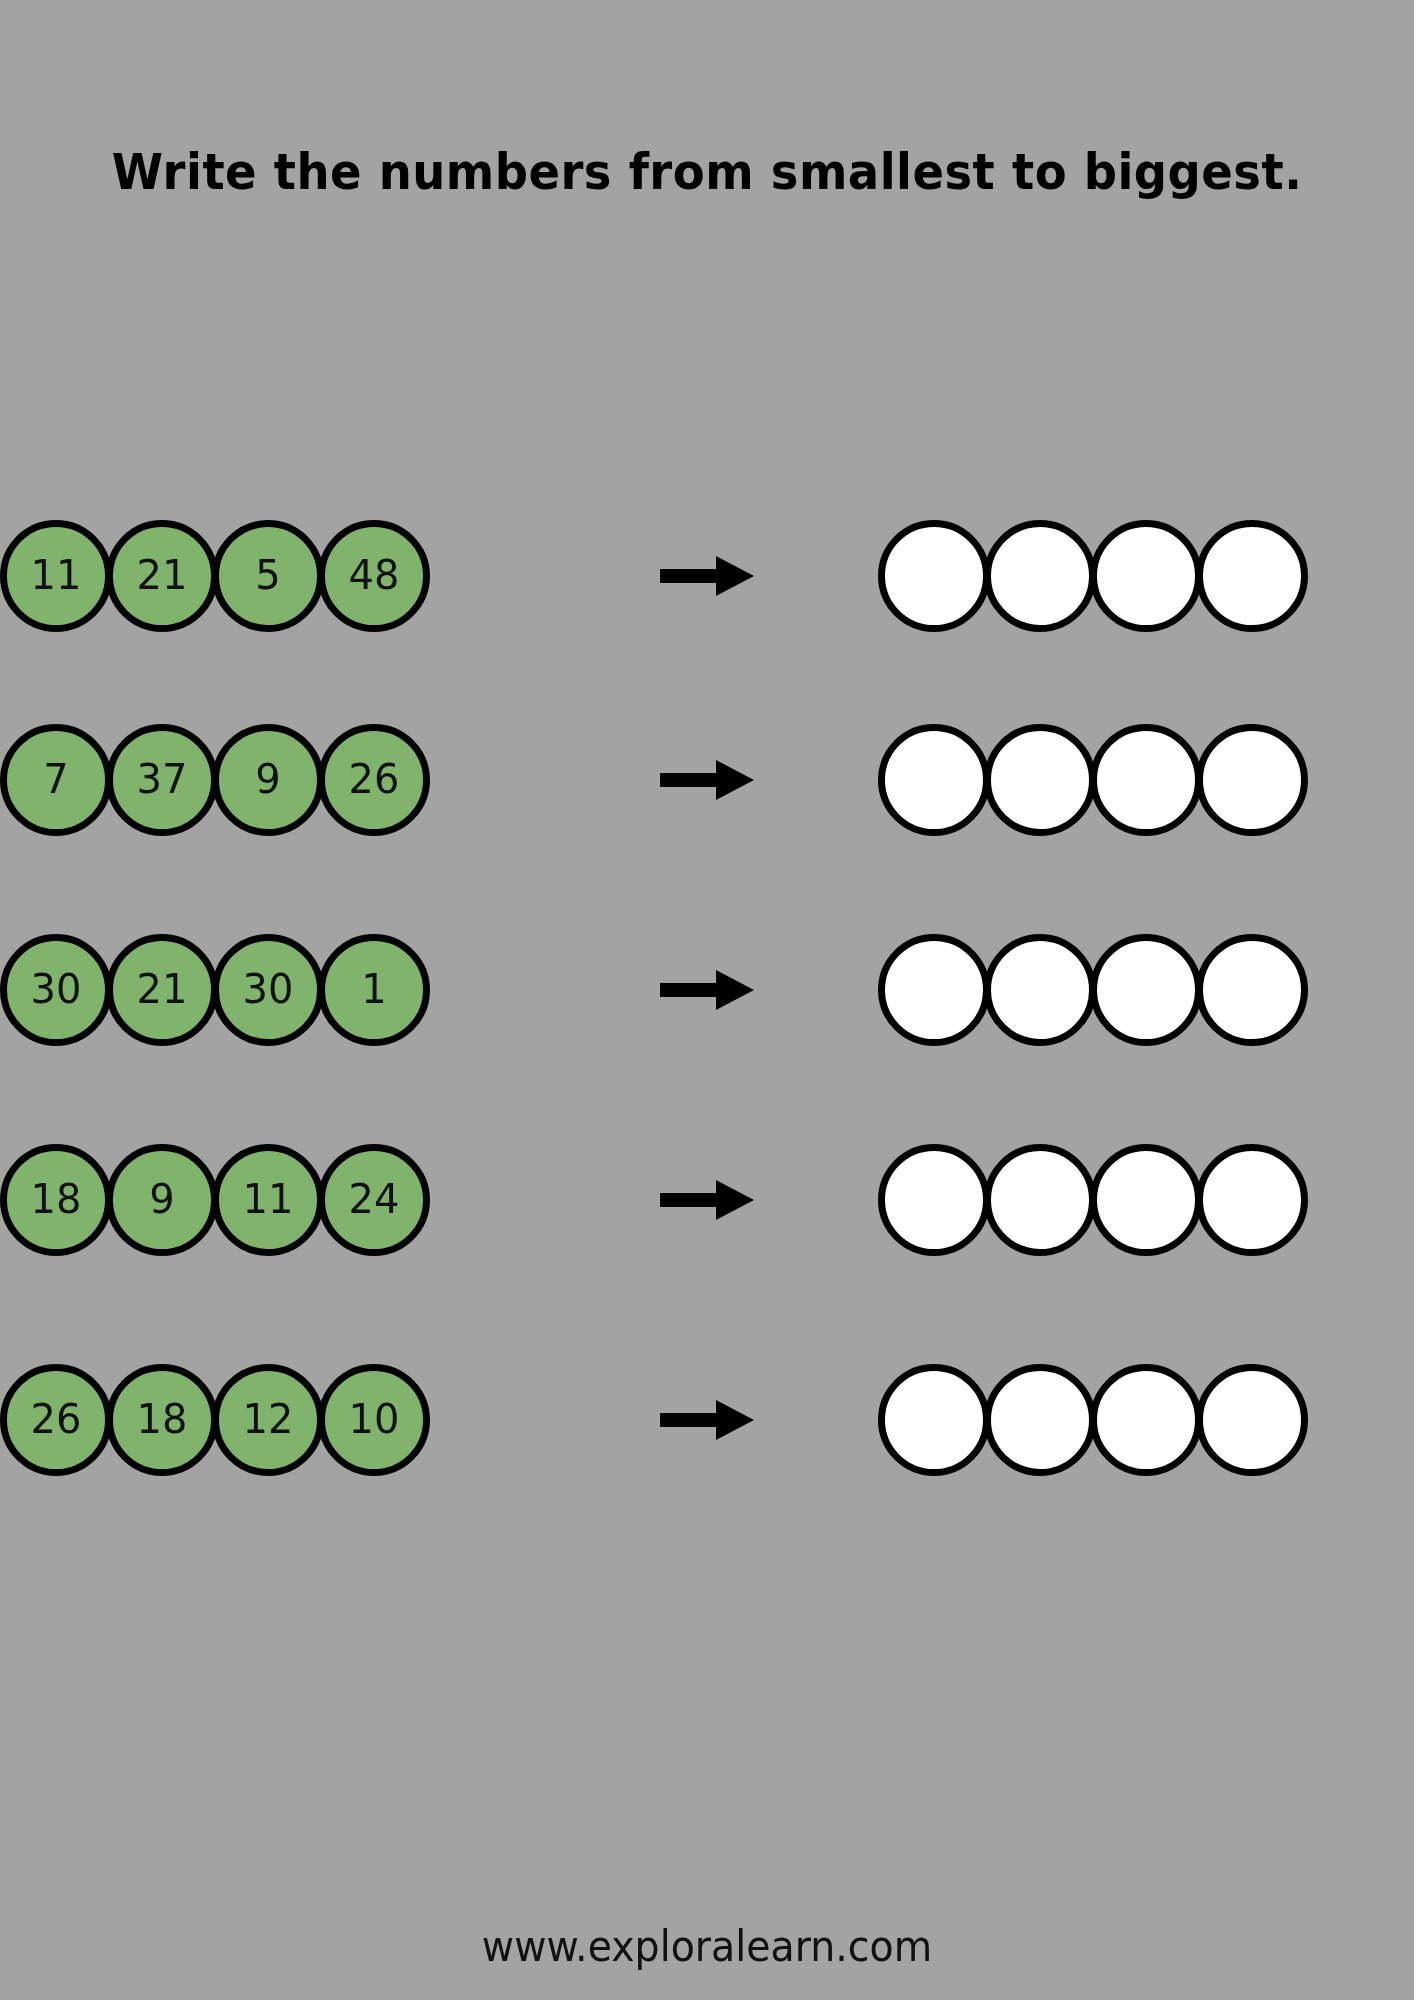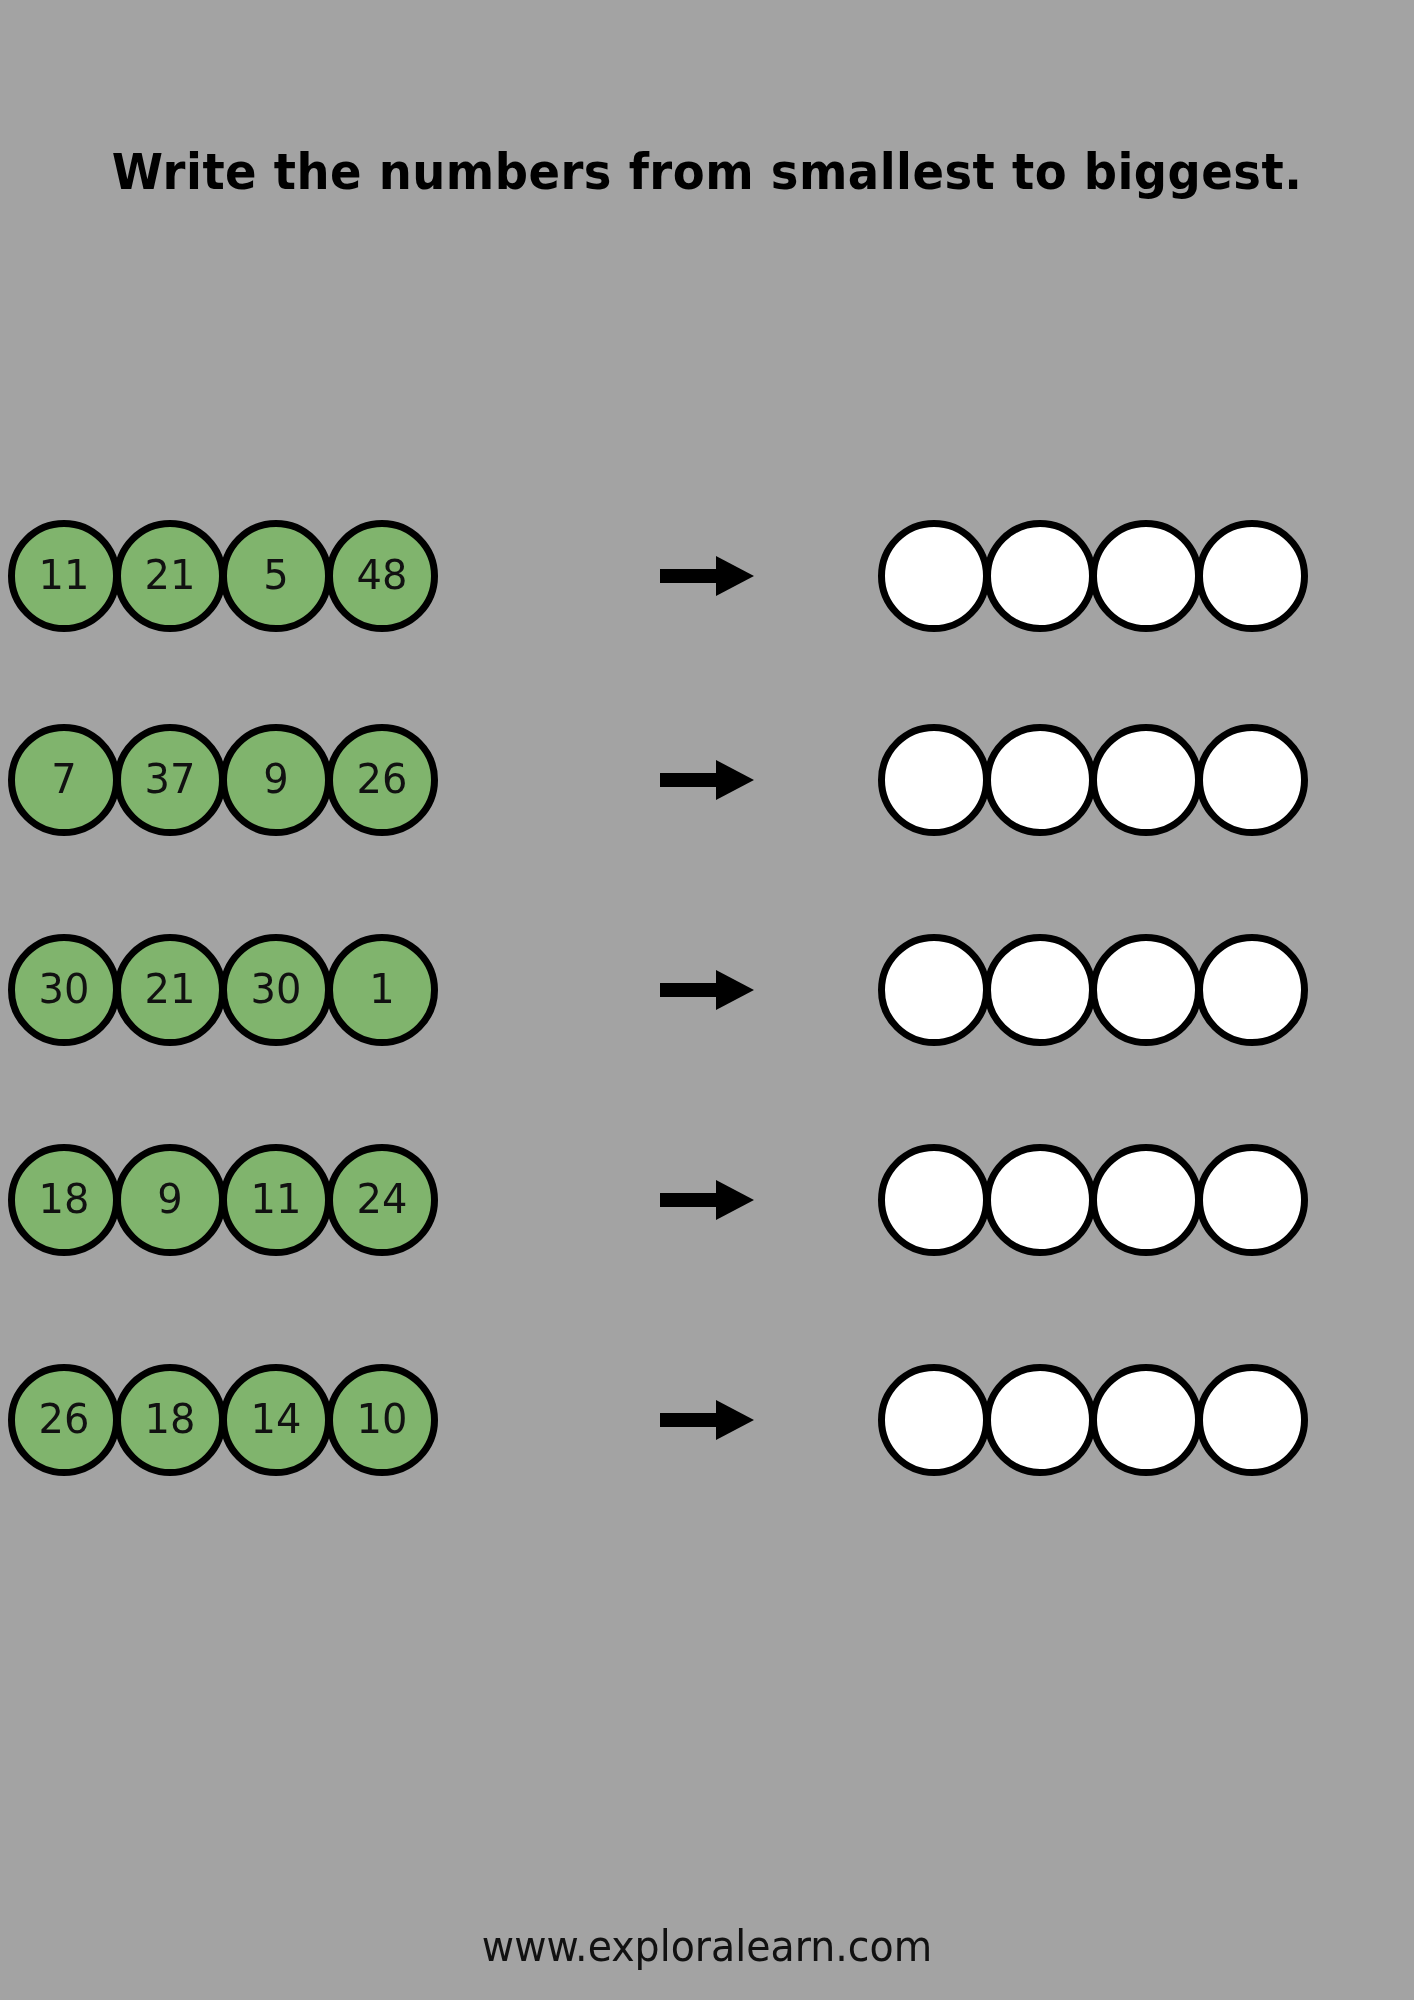--- a/index.html
+++ b/index.html
@@ -58,21 +58,21 @@
   }
 
   .circle-group {
     position: absolute;
     top: 0;
     height: 116px;
     display: flex;
     align-items: center;
   }
 
-  .group-given  { left: 8px; justify-content: center; }
+  .group-given  { left: 0; justify-content: center; }
   .group-answer { left: 878px; }
 
   .num-circle {
     box-sizing: border-box;
     width: 112px;
     height: 112px;
     border-radius: 50%;
     border: 7px solid #000000;
     display: flex;
     align-items: center;
@@ -283,21 +283,21 @@
       </div>
       <div class="problem-row" style="top: 1362px;">
         <div class="circle-group group-given">
           <div class="num-circle filled">
             <span class="value">26</span>
           </div>
           <div class="num-circle filled">
             <span class="value">18</span>
           </div>
           <div class="num-circle filled">
-            <span class="value">14</span>
+            <span class="value">12</span>
           </div>
           <div class="num-circle filled">
             <span class="value">10</span>
           </div>
         </div>
         <div class="row-arrow">
           <svg width="96" height="44" viewBox="0 0 96 44" xmlns="http://www.w3.org/2000/svg">
             <rect x="0" y="15" width="62" height="14" fill="#000000"></rect>
             <polygon points="56,2 94,22 56,42" fill="#000000"></polygon>
           </svg>

